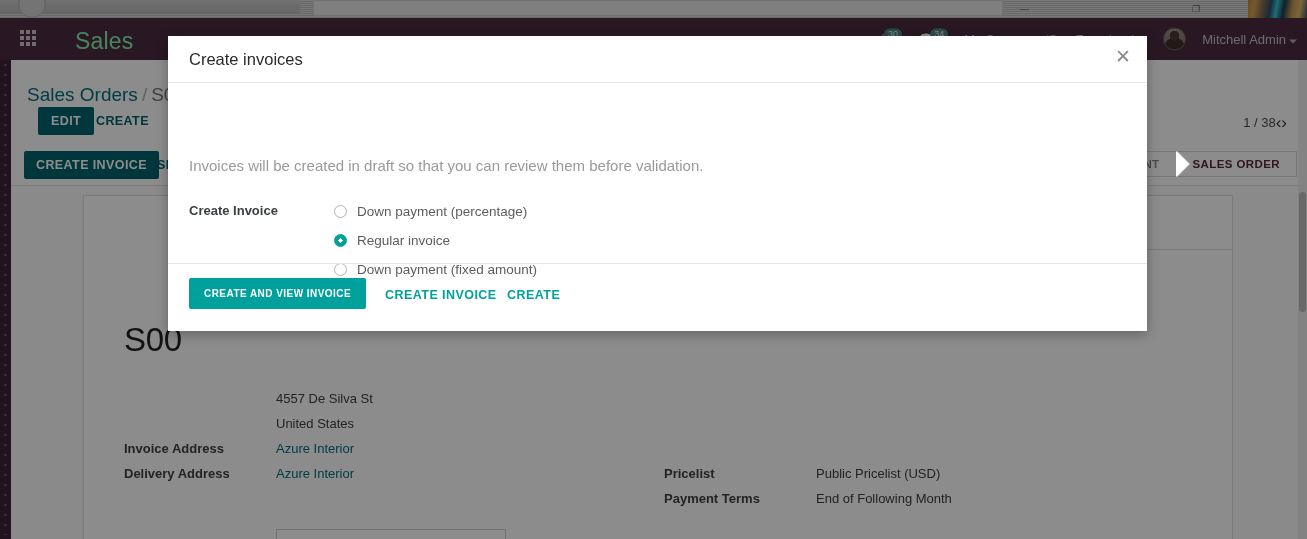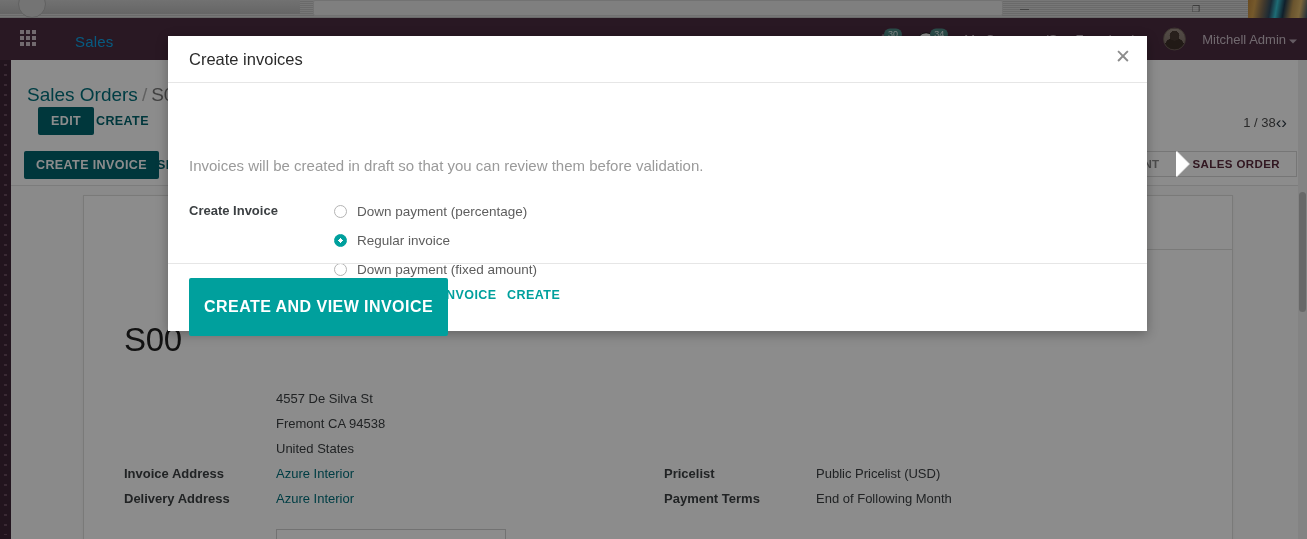--- a/index.html
+++ b/index.html
@@ -89,22 +89,22 @@
   }
   .navbar-apps i {
     display: block;
     width: 4px; height: 4px;
     background: #cfc2cb;
   }
   .navbar-brand {
     position: absolute;
     left: 75px; top: 23px;
     transform: translateY(-50%);
-    color: #0ea5e9;
-    font-size: 15px;
+    color: #86efac;
+    font-size: 23px;
     font-weight: 400;
     letter-spacing: 0.2px;
   }
   .navbar-menu {
     position: absolute;
     top: 30px;
     transform: translateY(-50%);
     display: flex;
     gap: 26px;
     left: 184px;
@@ -471,24 +471,24 @@
   .modal-footer {
     position: relative;
     height: 67px;
     border-top: 1px solid #e6e6e6;
   }
   .btn-primary {
     position: absolute;
     left: 21px; top: 14px;
     background: #00a09d;
     color: #ffffff;
-    font-size: 16px;
+    font-size: 10px;
     font-weight: 700;
     letter-spacing: .45px;
-    padding: 20px 15px;
+    padding: 10px 15px;
     border-radius: 2px;
     border: none;
     font-family: "Liberation Sans", sans-serif;
     cursor: pointer;
   }
   .btn-link {
     position: absolute;
     top: 24px;
     color: #00a09d;
     font-size: 12.5px;
@@ -589,23 +589,20 @@
         </div>
 
         <div class="record-title">S00</div>
 
         <div class="cust-input"></div>
 
         <div class="field-grid">
           <div class="col-left">
             <div class="f-row">
               <span class="f-val">4557 De Silva St</span>
-            </div>
-            <div class="f-row">
-              <span class="f-val">Fremont CA 94538</span>
             </div>
             <div class="f-row">
               <span class="f-val">United States</span>
             </div>
             <div class="f-row">
               <span class="f-label">Invoice Address</span>
               <span class="f-val link">Azure Interior</span>
             </div>
             <div class="f-row">
               <span class="f-label">Delivery Address</span>

